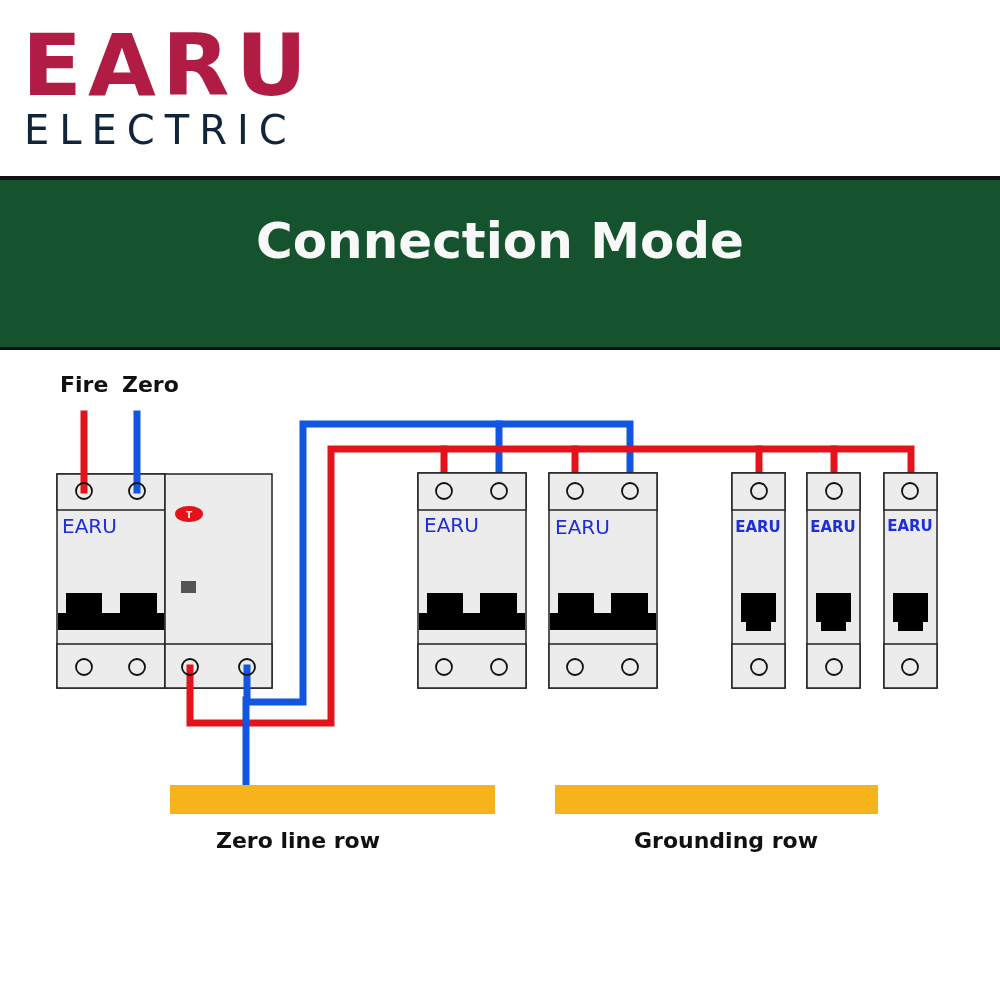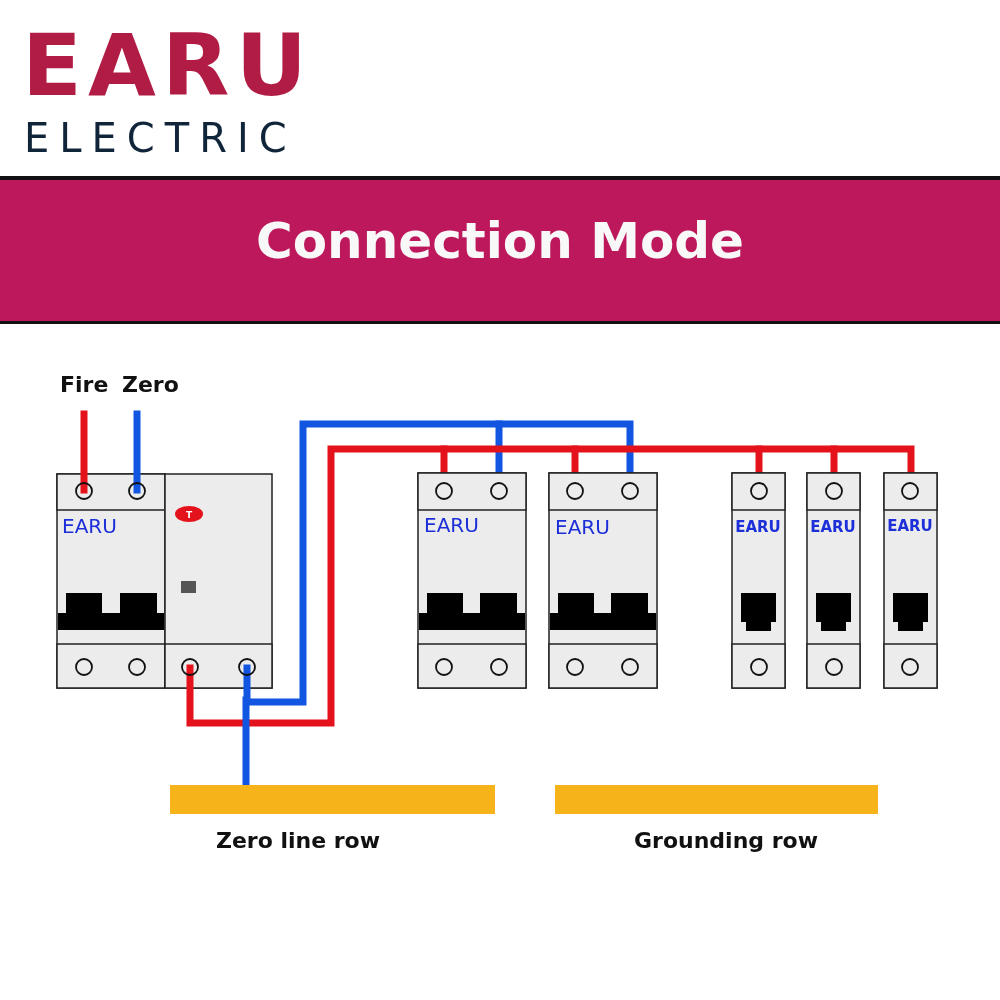--- a/index.html
+++ b/index.html
@@ -1,20 +1,20 @@
 <!DOCTYPE html>
 <html><head>
 <meta charset="utf-8">
 <style>
   html, body { margin:0; padding:0; background:#ffffff; }
   body { width:1000px; height:1000px; position:relative; overflow:hidden; font-family:"DejaVu Sans", sans-serif; }
   .logo { position:absolute; left:22px; top:22px; width:290px; height:130px; }
   .logo-main { position:absolute; left:0; top:0; font-family:"DejaVu Sans", sans-serif; font-weight:bold; font-size:86px; line-height:86px; letter-spacing:6px; color:#b11c45; transform:scaleX(1.02); transform-origin:left top; }
-  .logo-sub { position:absolute; left:2px; top:94px; font-family:"DejaVu Sans", sans-serif; font-size:40px; line-height:44px; letter-spacing:10px; color:#10253a; }
-  .banner { position:absolute; left:0; top:176px; width:1000px; height:148px; background:#be185d; border-top:4px solid #111; border-bottom:3px solid #111; box-sizing:border-box; }
+  .logo-sub { position:absolute; left:2px; top:86px; font-family:"DejaVu Sans", sans-serif; font-size:40px; line-height:44px; letter-spacing:10px; color:#10253a; }
+  .banner { position:absolute; left:0; top:176px; width:1000px; height:174px; background:#14532d; border-top:4px solid #111; border-bottom:3px solid #111; box-sizing:border-box; }
   .banner-title { position:absolute; left:0; right:0; top:32px; text-align:center; font-family:"DejaVu Sans", sans-serif; font-weight:bold; font-size:50px; color:#f8f8f8; letter-spacing:0px; }
   svg.diagram { position:absolute; left:0; top:0; }
   .lbl { font-family:"DejaVu Sans", sans-serif; font-weight:bold; fill:#111; }
   .brand { font-family:"DejaVu Sans", sans-serif; fill:#1c2fd8; }
 </style>
 </head>
 <body>
 
 <div class="logo">
   <div class="logo-main">EARU</div>

